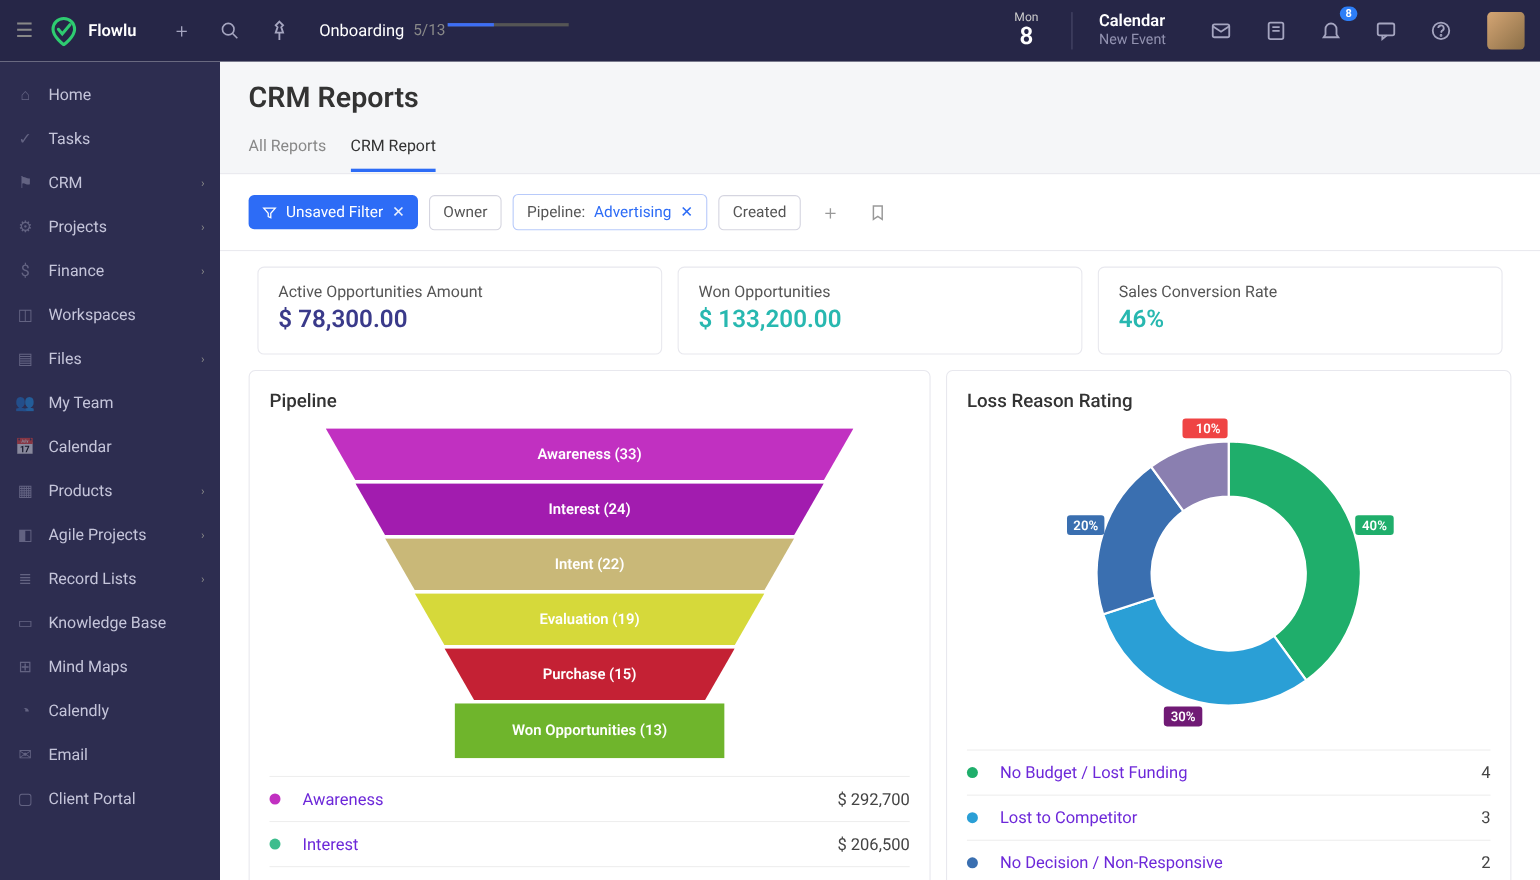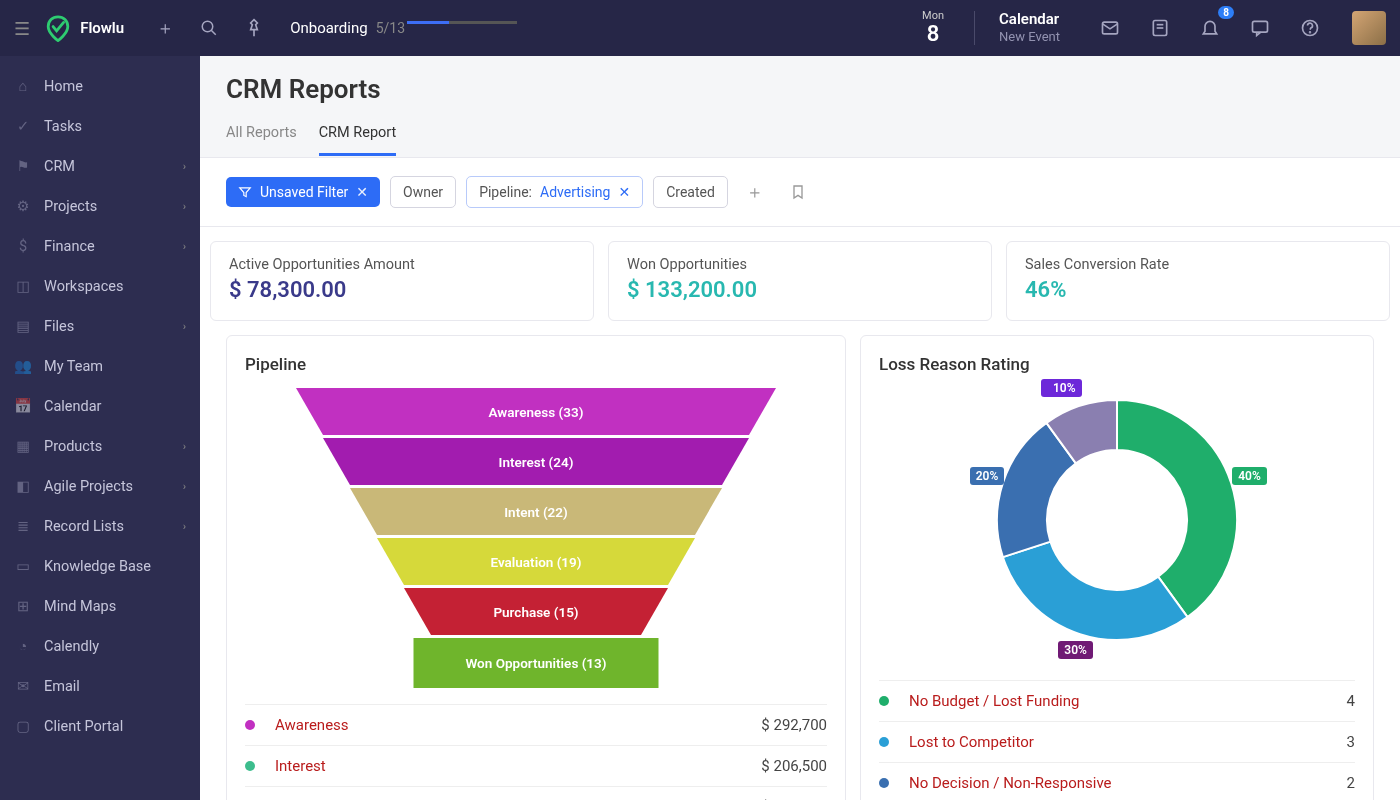--- a/index.html
+++ b/index.html
@@ -48,21 +48,21 @@
 .filter-bar { display: flex; align-items: center; gap: 10px; padding: 18px 26px; background: #fff; border-top: 1px solid #e8e8ee; border-bottom: 1px solid #e8e8ee; }
 .chip { display: inline-flex; align-items: center; gap: 8px; padding: 7px 12px; border-radius: 5px; font-size: 14px; cursor: pointer; }
 .chip-primary { background: #2d6cf6; color: #fff; }
 .chip-primary .x { color: #fff; opacity: 0.9; }
 .chip-outline { border: 1px solid #d5d5e0; color: #555; }
 .chip-pipeline { border: 1px solid #b8cafa; color: #555; }
 .chip-pipeline .val { color: #2d6cf6; }
 .chip-pipeline .x { color: #2d6cf6; }
 .chip-iconbtn { color: #999; font-size: 18px; padding: 4px 8px; cursor: pointer; }
 
-.metrics { display: flex; gap: 14px; padding: 14px 10px; background: #fff; }
+.metrics { display: flex; gap: 14px; padding: 14px 34px; background: #fff; }
 .metric-card { flex: 1; border: 1px solid #e8e8ee; border-radius: 6px; padding: 14px 18px 18px 18px; }
 .metric-label { font-size: 14.5px; color: #555; margin-bottom: 4px; }
 .metric-value { font-size: 22px; font-weight: 600; }
 .mv-blue { color: #3a3a8a; }
 .mv-teal { color: #28b8b0; }
 
 .charts-row { display: flex; gap: 14px; padding: 0 26px 20px 26px; background: #fff; }
 .chart-card { border: 1px solid #e8e8ee; border-radius: 6px; padding: 18px; }
 .chart-card.funnel { flex: 0 0 620px; }
 .chart-card.donut { flex: 1; }
@@ -70,21 +70,21 @@
 
 
 .funnel-wrap { position: relative; width: 480px; height: 300px; margin: 0 auto 16px auto; }
 .fseg { position: absolute; left: 0; right: 0; display: flex; align-items: center; justify-content: center; color: #fff; font-size: 13.5px; font-weight: 600; }
 .fseg span { position: relative; z-index: 2; }
 
 
 .legend-list { }
 .legend-row { display: flex; align-items: center; padding: 11px 0; border-top: 1px solid #eee; font-size: 15px; }
 .dot { width: 10px; height: 10px; border-radius: 50%; margin-right: 20px; }
-.legend-label { flex: 1; color: #b91c1c; }
+.legend-label { flex: 1; color: #6d28d9; }
 .legend-val { color: #444; }
 
 
 .donut-wrap { position: relative; width: 260px; height: 260px; margin: 16px auto 30px auto; }
 .donut-label { position: absolute; background: #666; color: #fff; font-size: 12px; font-weight: 600; padding: 2px 6px; border-radius: 3px; }
 
 .donut-legend .legend-row { border-top: 1px solid #eee; }
 .donut-legend .legend-row:first-child { border-top: 1px solid #eee; }
 
 svg { display: block; }
@@ -353,21 +353,21 @@
           <div class="donut-wrap" id="donut">
               <svg width="260" height="260" viewBox="0 0 260 260">
                 <path d="M 130 10 A 120 120 0 0 1 200.53423027509677 227.0820393249937 L 171.14496766047313 186.63118960624632 A 70 70 0 0 0 130 60 Z" fill="#1fae6b" stroke="#fff" stroke-width="2"></path>
                 <path d="M 200.53423027509677 227.0820393249937 A 120 120 0 0 1 15.873218044581577 167.0820393249937 L 63.42604385933926 151.63118960624632 A 70 70 0 0 0 171.14496766047313 186.63118960624632 Z" fill="#2a9fd6" stroke="#fff" stroke-width="2"></path>
                 <path d="M 15.873218044581577 167.0820393249937 A 120 120 0 0 1 59.46576972490321 32.91796067500631 L 88.85503233952687 73.36881039375368 A 70 70 0 0 0 63.42604385933926 151.63118960624632 Z" fill="#3a6fb0" stroke="#fff" stroke-width="2"></path>
                 <path d="M 59.46576972490321 32.91796067500631 A 120 120 0 0 1 129.99999999999997 10 L 130 60 A 70 70 0 0 0 88.85503233952687 73.36881039375368 Z" fill="#8a7fb0" stroke="#fff" stroke-width="2"></path>
               </svg>
               <div class="donut-label" style="left: 245.246px; top: 77.3557px; background: rgb(31, 174, 107);">40%</div>
               <div class="donut-label" style="left: 71.3557px; top: 251.246px; background: #701a75;">30%</div>
               <div class="donut-label" style="left: -17.2458px; top: 77.3557px; background: rgb(58, 111, 176);">20%</div>
-              <div class="donut-label" style="left: 54px; top: -11.2458px; background: #6d28d9; padding-left: 12px;">10%</div>
+              <div class="donut-label" style="left: 88px; top: -11.2458px; background: #ef4444; padding-left: 12px;">10%</div>
             </div>
           <div class="legend-list donut-legend" id="loss-legend">
               <div class="legend-row">
                 <span class="dot" style="background:#1fae6b"></span>
                 <span class="legend-label">No Budget / Lost Funding</span>
                 <span class="legend-val">4</span>
               </div>
               <div class="legend-row">
                 <span class="dot" style="background:#2a9fd6"></span>
                 <span class="legend-label">Lost to Competitor</span>

